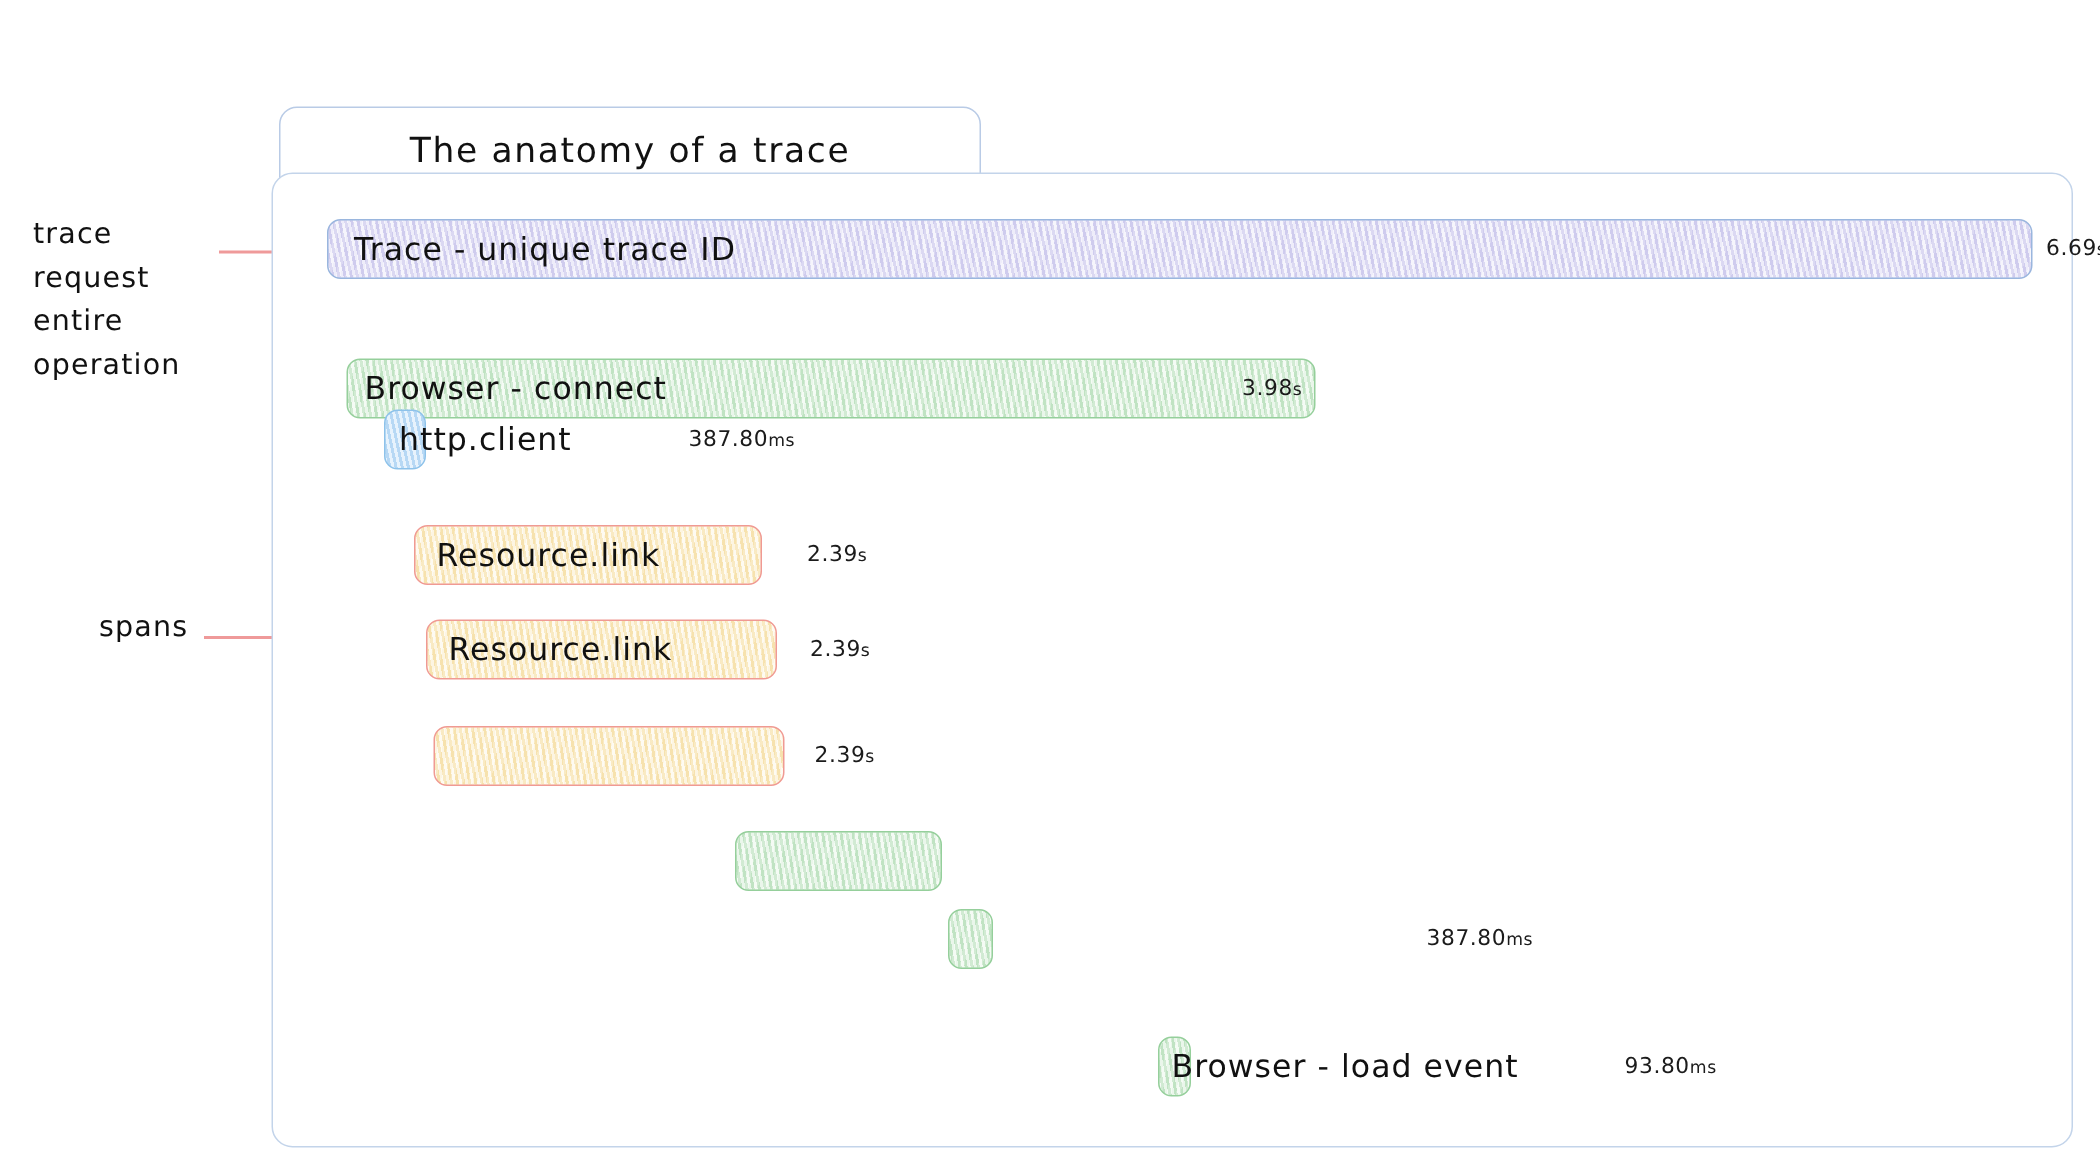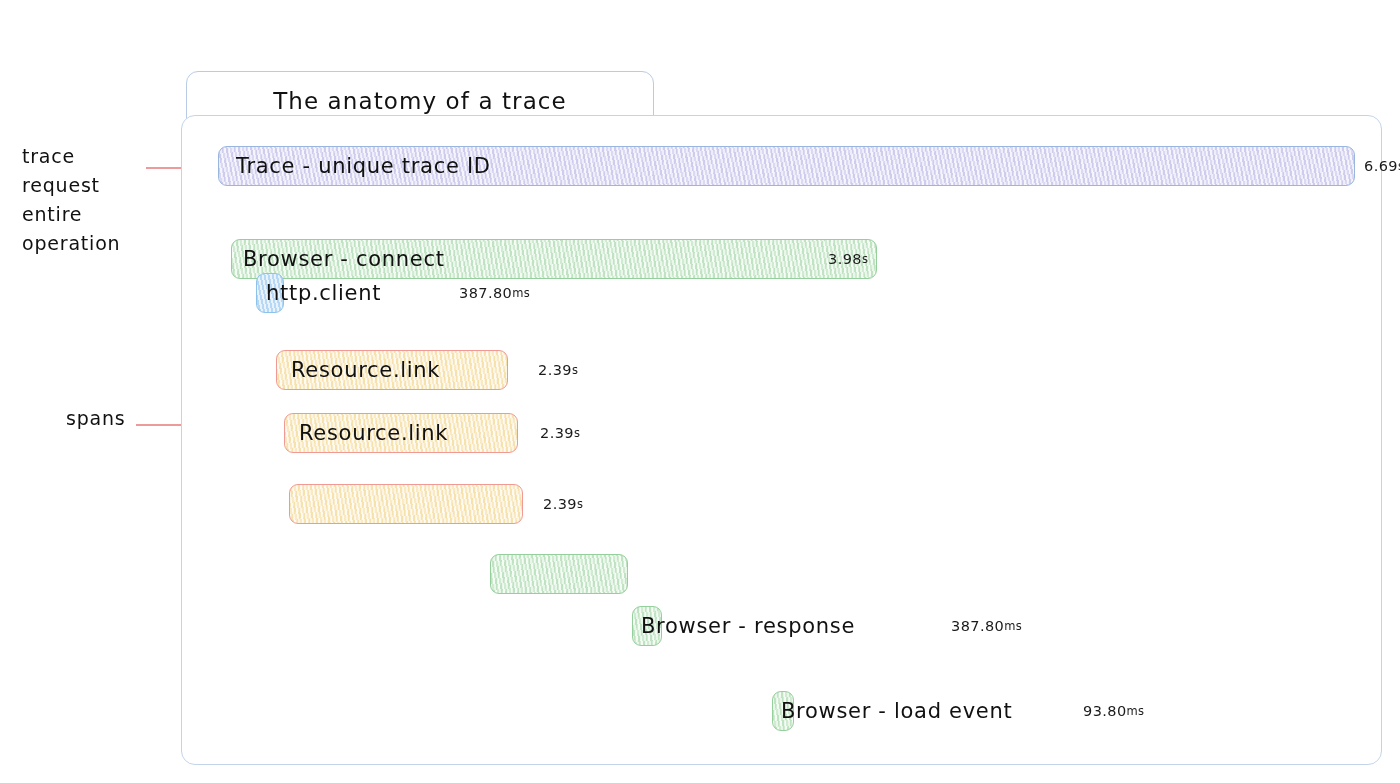--- a/index.html
+++ b/index.html
@@ -225,21 +225,20 @@
       <div class="duration hand" style="left: 543px;">
         <span>2.39</span>
         <span class="unit">s</span>
       </div>
     </div>
     <div class="row" style="left: 0px; top: 554px; width: 1400px;">
       <div class="bar green" style="left: 490px; width: 138px;"></div>
     </div>
     <div class="row" style="left: 0px; top: 606px; width: 1400px;">
       <div class="bar green" style="left: 632px; width: 30px;"></div>
-      <div class="bar-label hand" style="left: 641px;">Browser - response</div>
       <div class="duration hand" style="left: 951px;">
         <span>387.80</span>
         <span class="unit">ms</span>
       </div>
     </div>
     <div class="row" style="left: 0px; top: 691px; width: 1276px;">
       <div class="bar green" style="left: 772px; width: 22px;"></div>
       <div class="bar-label hand" style="left: 781px;">Browser - load event</div>
       <div class="duration hand" style="left: 1083px;">
         <span>93.80</span>

